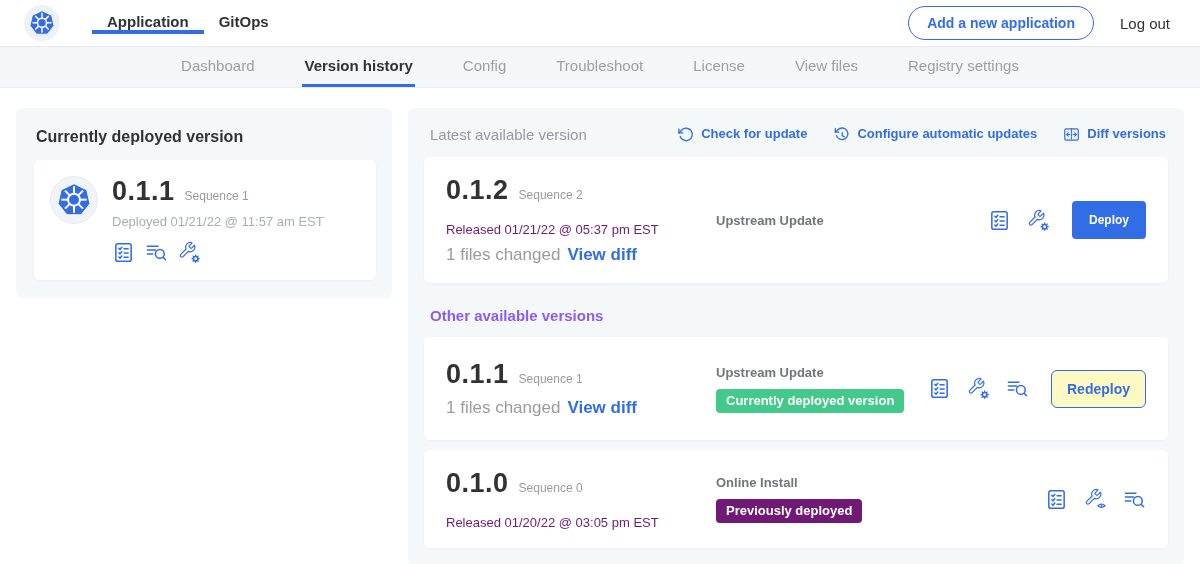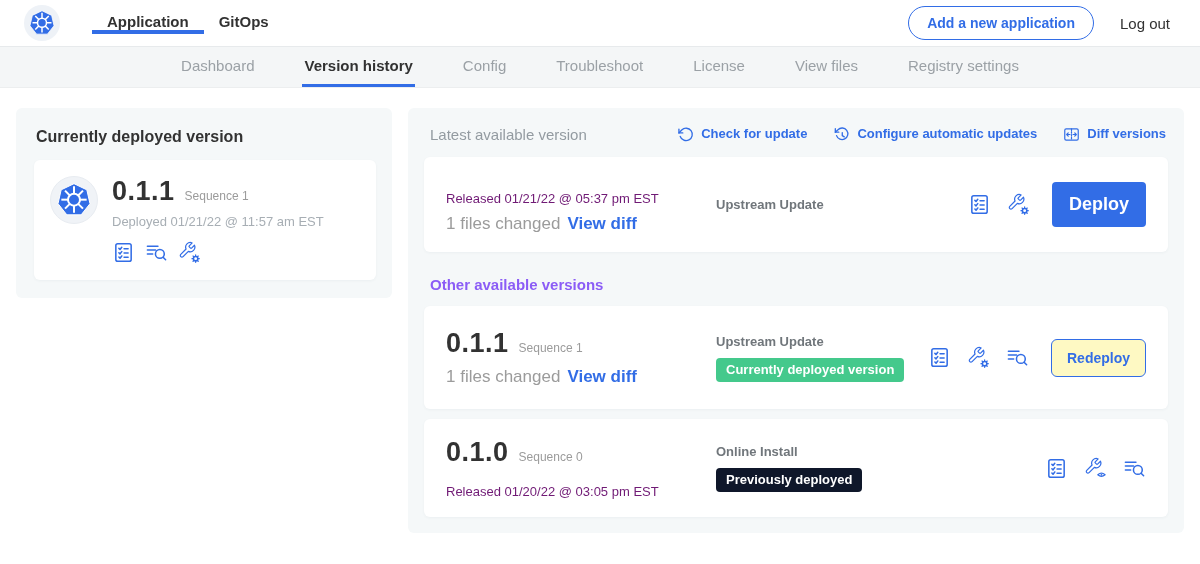--- a/index.html
+++ b/index.html
@@ -117,26 +117,26 @@
   .view-diff { color: #326de6; font-weight: bold; cursor: pointer; }
   .vc-mid { flex: 1; padding-left: 18px; }
   .source-label { font-size: 13px; font-weight: bold; color: #70767b; }
   .badge {
     display: inline-block; margin-top: 9px;
     padding: 4px 10px 5px;
     border-radius: 4px;
     color: #fff; font-size: 13px; font-weight: bold;
   }
   .badge.green { background: #44c98c; }
-  .badge.gray { background: #0f172a; }
+  .badge.gray { background: #701a75; }
   .vc-right { display: flex; align-items: center; gap: 16px; flex: none; }
   .btn-primary {
     background: #326de6; color: #fff;
     border: none; border-radius: 4px;
-    font-weight: bold; font-size: 18px; font-family: inherit;
+    font-weight: bold; font-size: 12px; font-family: inherit;
     padding: 12px 17px; cursor: pointer; margin-left: 6px;
   }
   .btn-outline {
     background: #fef9c3; color: #326de6;
     border: 1px solid #326de6; border-radius: 6px;
     font-weight: bold; font-size: 14px; font-family: inherit;
     padding: 10px 15px; cursor: pointer; margin-left: 6px;
   }
   .other-title { font-size: 15px; color: #8b5cf6; margin: 24px 2px 13px 6px; }
   .card-gap { height: 10px; }
@@ -305,20 +305,24 @@
           <svg viewBox="0 0 24 24">
               <use href="#i-diff"></use>
             </svg>
           <span>Diff versions</span>
         </span>
       </div>
     </div>
 
     <div class="version-card">
       <div class="vc-left">
+        <div class="version-line">
+          <span class="version-big">0.1.2</span>
+          <span class="sequence">Sequence 2</span>
+        </div>
         <div class="released">Released 01/21/22 @ 05:37 pm EST</div>
         <div class="files-line">
           <span>1 files changed</span>
           <span class="view-diff">View diff</span>
         </div>
       </div>
       <div class="vc-mid">
         <div class="source-label">Upstream Update</div>
       </div>
       <div class="vc-right">

